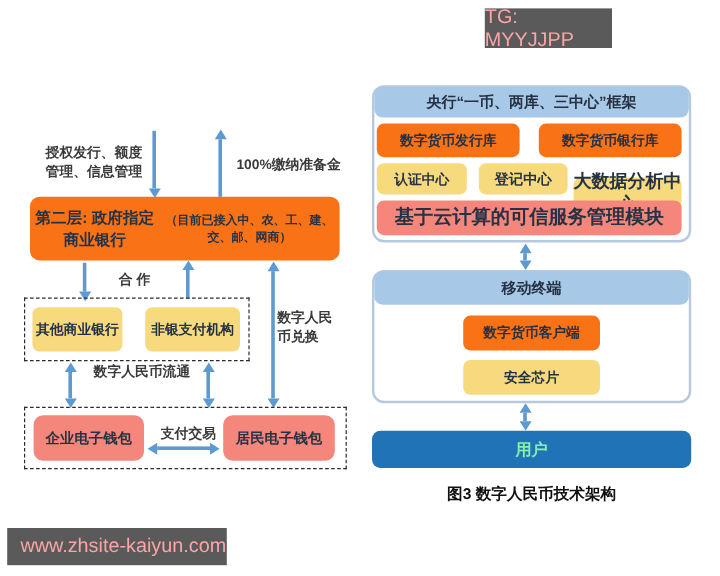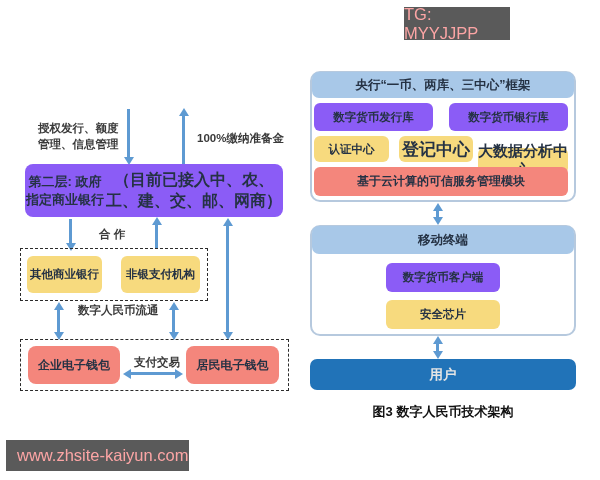--- a/index.html
+++ b/index.html
@@ -1,24 +1,24 @@
 <!DOCTYPE html>
 <html><head>
 <meta charset="utf-8">
 <style>
   html,body{margin:0;padding:0;background:#ffffff;}
   .stage{position:relative;width:600px;height:480px;background:#ffffff;overflow:hidden;
          font-family:"Liberation Sans","DejaVu Sans",sans-serif;}
   .box{position:absolute;display:flex;align-items:center;justify-content:center;
        font-weight:bold;color:#253244;text-align:center;box-sizing:border-box;}
   .blue{background:#a8c8e8;border-radius:8px;}
-  .green{background:#8b5cf6;border-radius:8px;}
+  .green{background:#f97316;border-radius:8px;}
   .yellow{background:#f7da7e;border-radius:6px;}
   .salmon{background:#f4867c;border-radius:8px;}
-  .darkblue{background:#2173b8;border-radius:7px;color:#e5e5e5;}
+  .darkblue{background:#2173b8;border-radius:7px;color:#86efac;}
   .panel{position:absolute;border:2px solid #b6c9de;border-radius:10px;background:#ffffff;box-sizing:border-box;}
   .dashedbox{position:absolute;border:1.5px dashed #2b2b2b;box-sizing:border-box;}
   .lbl{position:absolute;font-size:11.5px;font-weight:600;color:#3a3a3a;line-height:1.35;white-space:nowrap;}
   .caption{position:absolute;font-weight:bold;font-size:13px;color:#101010;text-align:center;}
   .badge{position:absolute;background:#5a5a5a;color:#fca5a5;display:flex;align-items:center;
          font-size:16.5px;box-sizing:border-box;}
   .badge.center{justify-content:center;}
   .badge.leftpad{padding-left:11px;}
   
   .av{position:absolute;width:3px;background:#5e9ad2;}
@@ -26,21 +26,21 @@
   .cap{position:absolute;width:0;height:0;}
   .cap.up{border-left:5px solid transparent;border-right:5px solid transparent;
           border-bottom:8px solid #5e9ad2;top:-8px;left:-3.5px;}
   .cap.down{border-left:5px solid transparent;border-right:5px solid transparent;
             border-top:8px solid #5e9ad2;bottom:-8px;left:-3.5px;}
   .cap.left{border-top:5px solid transparent;border-bottom:5px solid transparent;
             border-right:8px solid #5e9ad2;left:-8px;top:-3.5px;}
   .cap.right{border-top:5px solid transparent;border-bottom:5px solid transparent;
              border-left:8px solid #5e9ad2;right:-8px;top:-3.5px;}
   .two-line .l1{font-size:13px;font-weight:bold;}
-  .two-line .l2{font-size:16px;font-weight:bold;margin-top:1px;}
+  .two-line .l2{font-size:10px;font-weight:bold;margin-top:1px;}
   .col{display:flex;flex-direction:row;align-items:center;justify-content:center;}
 </style>
 </head>
 <body>
 
 <div class="stage">
 
   <div class="badge center" style="left:404px;top:7px;width:106px;height:33px;">TG: MYYJJPP</div>
   <div class="badge leftpad" style="left:6px;top:440px;width:183px;height:31px;">www.zhsite-kaiyun.com</div>
 
@@ -73,20 +73,24 @@
     <i class="cap up"></i>
     <i class="cap down"></i>
   </div>
 
   <div class="lbl" style="left:99px;top:227px;">合 作</div>
 
   <div class="dashedbox" style="left:20px;top:248px;width:188px;height:53px;"></div>
   <div class="box yellow" style="left:27px;top:256px;width:75px;height:37px;font-size:11.5px;">其他商业银行</div>
   <div class="box yellow" style="left:121px;top:256px;width:79px;height:37px;font-size:11.5px;">非银支付机构</div>
 
+  <div class="lbl" style="left:231px;top:258px;">
+    <div>数字人民</div>
+    <div>币兑换</div>
+  </div>
 
   <div class="av" style="left:57px;top:310px;height:22px;">
     <i class="cap up"></i>
     <i class="cap down"></i>
   </div>
   <div class="av" style="left:172px;top:310px;height:22px;">
     <i class="cap up"></i>
     <i class="cap down"></i>
   </div>
   <div class="lbl" style="left:78px;top:303px;">数字人民币流通</div>
@@ -99,23 +103,23 @@
     <i class="cap left"></i>
     <i class="cap right"></i>
   </div>
 
 
   <div class="panel" style="left:310px;top:71px;width:266px;height:131px;"></div>
   <div class="box blue" style="left:312px;top:72px;width:262px;height:26px;font-size:12.5px;border-radius:7px;">央行“一币、两库、三中心”框架</div>
   <div class="box green" style="left:314px;top:103px;width:119px;height:28px;font-size:11.5px;border-radius:6px;">数字货币发行库</div>
   <div class="box green" style="left:449px;top:103px;width:119px;height:28px;font-size:11.5px;border-radius:6px;">数字货币银行库</div>
   <div class="box yellow" style="left:314px;top:136px;width:75px;height:26px;font-size:11.5px;">认证中心</div>
-  <div class="box yellow" style="left:399px;top:136px;width:74px;height:26px;font-size:17px;">登记中心</div>
+  <div class="box yellow" style="left:399px;top:136px;width:74px;height:26px;font-size:12px;">登记中心</div>
   <div class="box yellow" style="left:478px;top:148px;width:90px;height:26px;font-size:15px;">大数据分析中心</div>
-  <div class="box salmon" style="left:314px;top:167px;width:254px;height:29px;font-size:12px;border-radius:6px;">基于云计算的可信服务管理模块</div>
+  <div class="box salmon" style="left:314px;top:167px;width:254px;height:29px;font-size:16px;border-radius:6px;">基于云计算的可信服务管理模块</div>
 
   <div class="av" style="left:436px;top:211px;height:6px;">
     <i class="cap up"></i>
     <i class="cap down"></i>
   </div>
 
   <div class="panel" style="left:310px;top:225px;width:266px;height:111px;"></div>
   <div class="box blue" style="left:312px;top:226px;width:262px;height:28px;font-size:12.5px;border-radius:7px;">移动终端</div>
   <div class="box green" style="left:386px;top:263px;width:114px;height:29px;font-size:11.5px;border-radius:6px;">数字货币客户端</div>
   <div class="box yellow" style="left:386px;top:300px;width:114px;height:29px;font-size:11.5px;">安全芯片</div>

